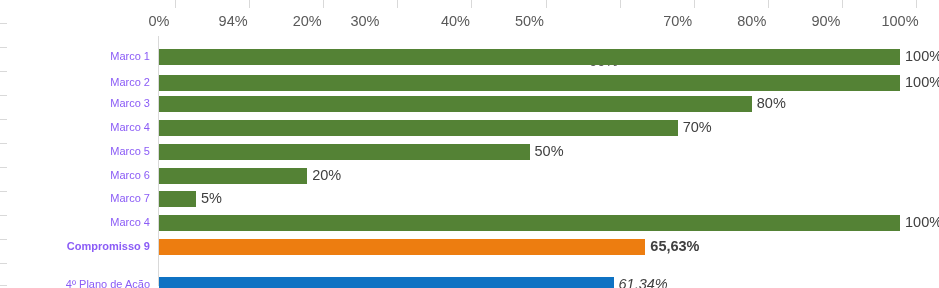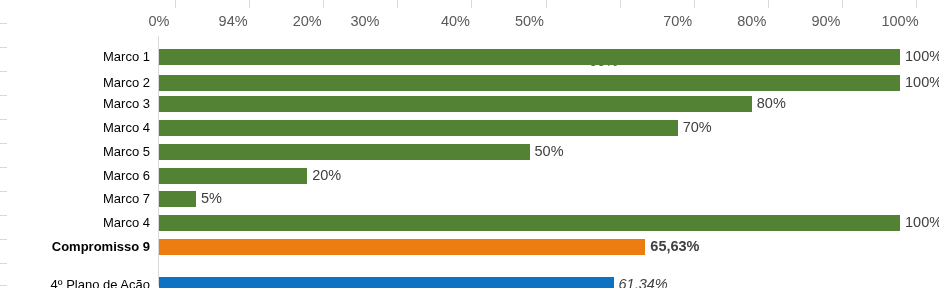--- a/index.html
+++ b/index.html
@@ -79,22 +79,22 @@
     width: 939px;
     height: 23.8px;
   }
 
   .cat-label {
     position: absolute;
     right: 789px; 
     top: 0;
     height: 23.8px;
     line-height: 23.8px;
-    font-size: 13px;
-    color: #000000;
+    font-size: 11px;
+    color: #8b5cf6;
     white-space: nowrap;
     text-align: right;
   }
 
   .bar-track {
     position: absolute;
     left: 159px;
     top: 0;
     height: 23.8px;
   }

